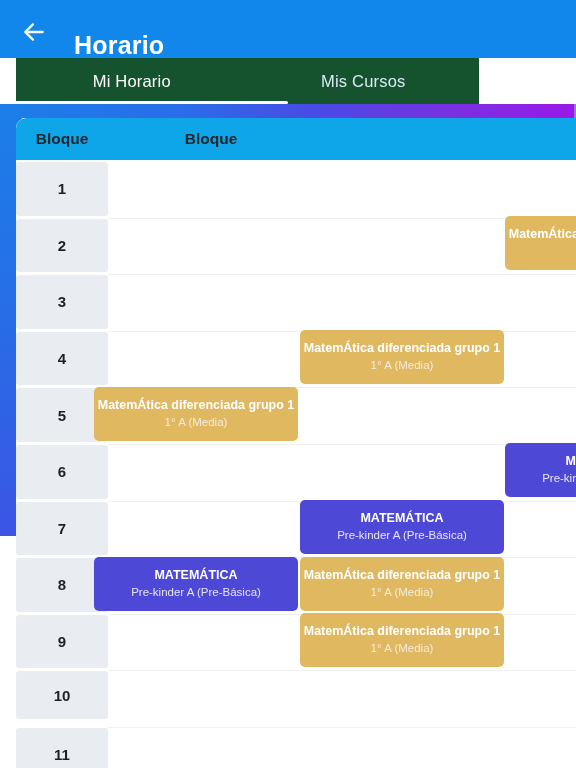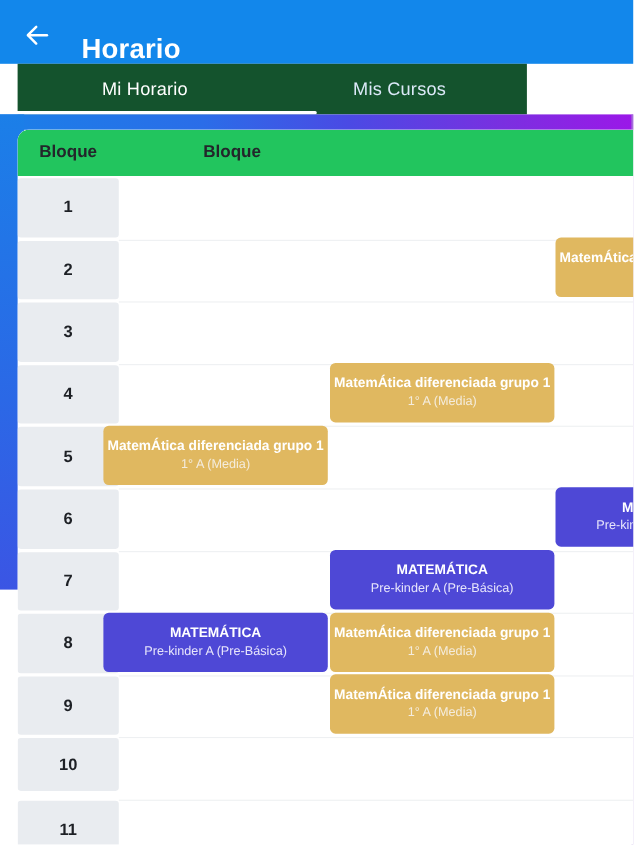--- a/index.html
+++ b/index.html
@@ -128,21 +128,21 @@
     width: 560px;
     height: 650px;
     background: #ffffff;
     border-top-left-radius: 10px;
     overflow: hidden;
   }
 
   .thead {
     position: relative;
     height: 42px;
-    background: #22c55e;
+    background: #0ea5e9;
     border-top-left-radius: 10px;
   }
   .th {
     position: absolute;
     top: 0;
     height: 42px;
     line-height: 42px;
     text-align: center;
     font-size: 15.5px;
     font-weight: 600;

